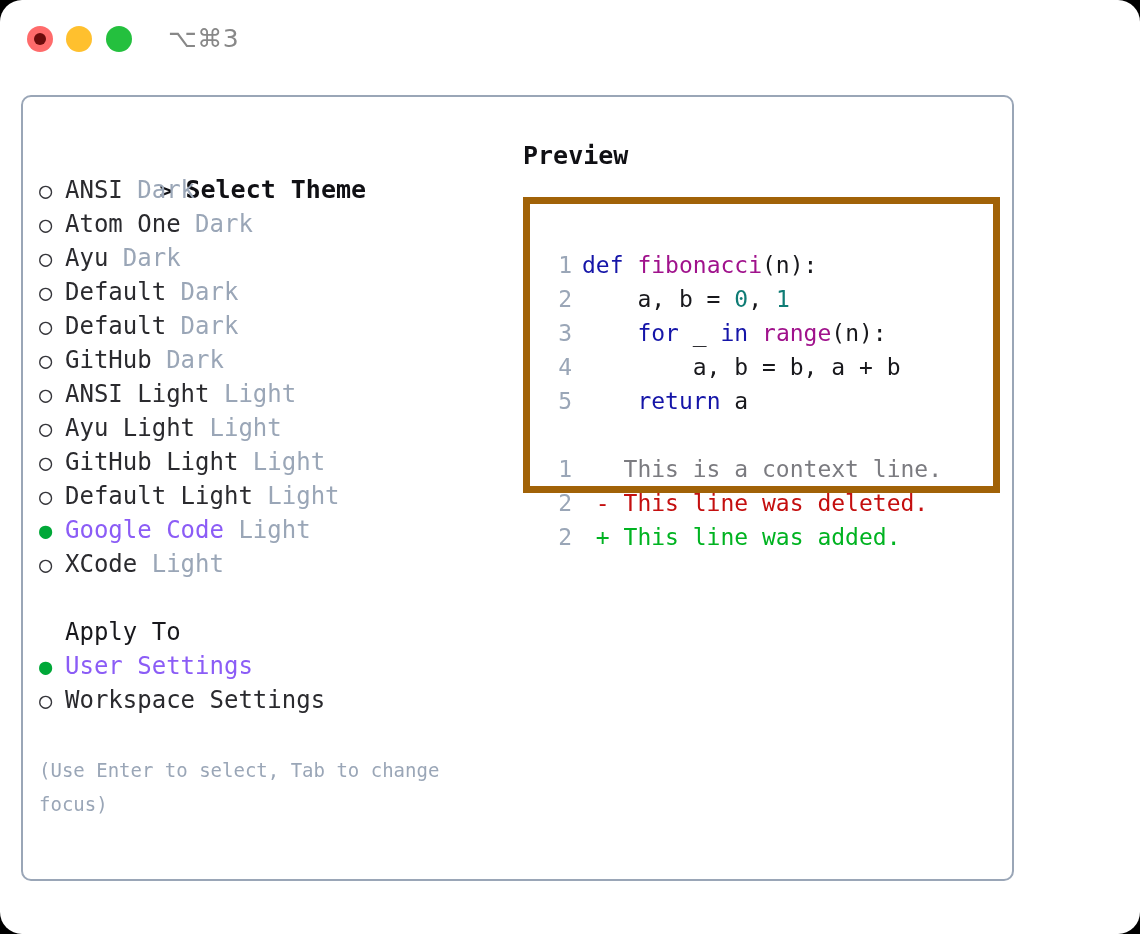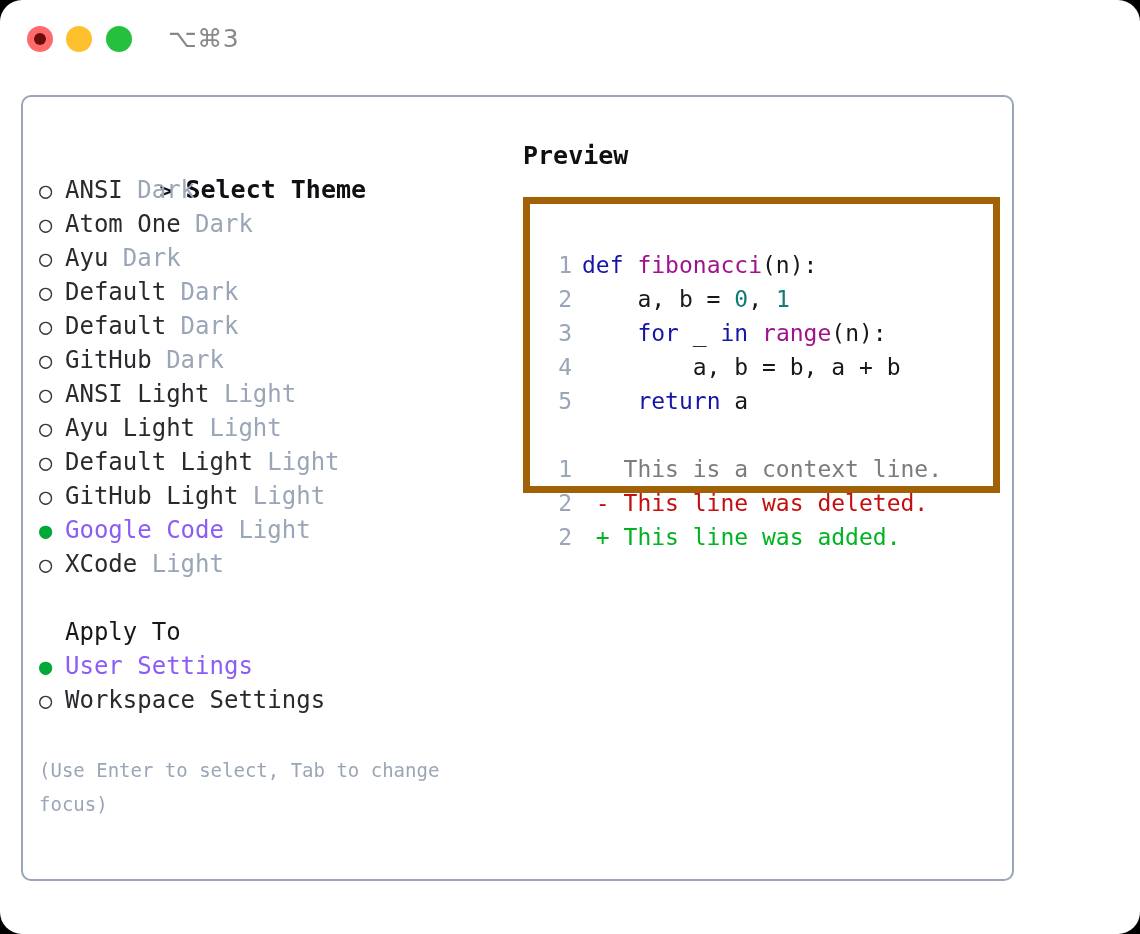--- a/index.html
+++ b/index.html
@@ -207,22 +207,22 @@
 
       <div id="theme-items">
           <div class="row"><span class="marker unsel">○</span><span class="name">ANSI</span><span> </span><span class="variant">Dark</span></div>
           <div class="row"><span class="marker unsel">○</span><span class="name">Atom One</span><span> </span><span class="variant">Dark</span></div>
           <div class="row"><span class="marker unsel">○</span><span class="name">Ayu</span><span> </span><span class="variant">Dark</span></div>
           <div class="row"><span class="marker unsel">○</span><span class="name">Default</span><span> </span><span class="variant">Dark</span></div>
           <div class="row"><span class="marker unsel">○</span><span class="name">Default</span><span> </span><span class="variant">Dark</span></div>
           <div class="row"><span class="marker unsel">○</span><span class="name">GitHub</span><span> </span><span class="variant">Dark</span></div>
           <div class="row"><span class="marker unsel">○</span><span class="name">ANSI Light</span><span> </span><span class="variant">Light</span></div>
           <div class="row"><span class="marker unsel">○</span><span class="name">Ayu Light</span><span> </span><span class="variant">Light</span></div>
+          <div class="row"><span class="marker unsel">○</span><span class="name">GitHub Light</span><span> </span><span class="variant">Light</span></div>
           <div class="row"><span class="marker unsel">○</span><span class="name">Default Light</span><span> </span><span class="variant">Light</span></div>
-          <div class="row"><span class="marker unsel">○</span><span class="name">GitHub Light</span><span> </span><span class="variant">Light</span></div>
           <div class="row"><span class="marker sel">●</span><span class="name sel">Google Code</span><span> </span><span class="variant">Light</span></div>
           <div class="row"><span class="marker unsel">○</span><span class="name">XCode</span><span> </span><span class="variant">Light</span></div>
         </div>
 
       <div id="apply-spacer"></div>
 
       <div id="apply-hdr">Apply To</div>
 
       <div id="apply-items">
           <div class="row"><span class="marker sel">●</span><span class="name sel">User Settings</span></div>

